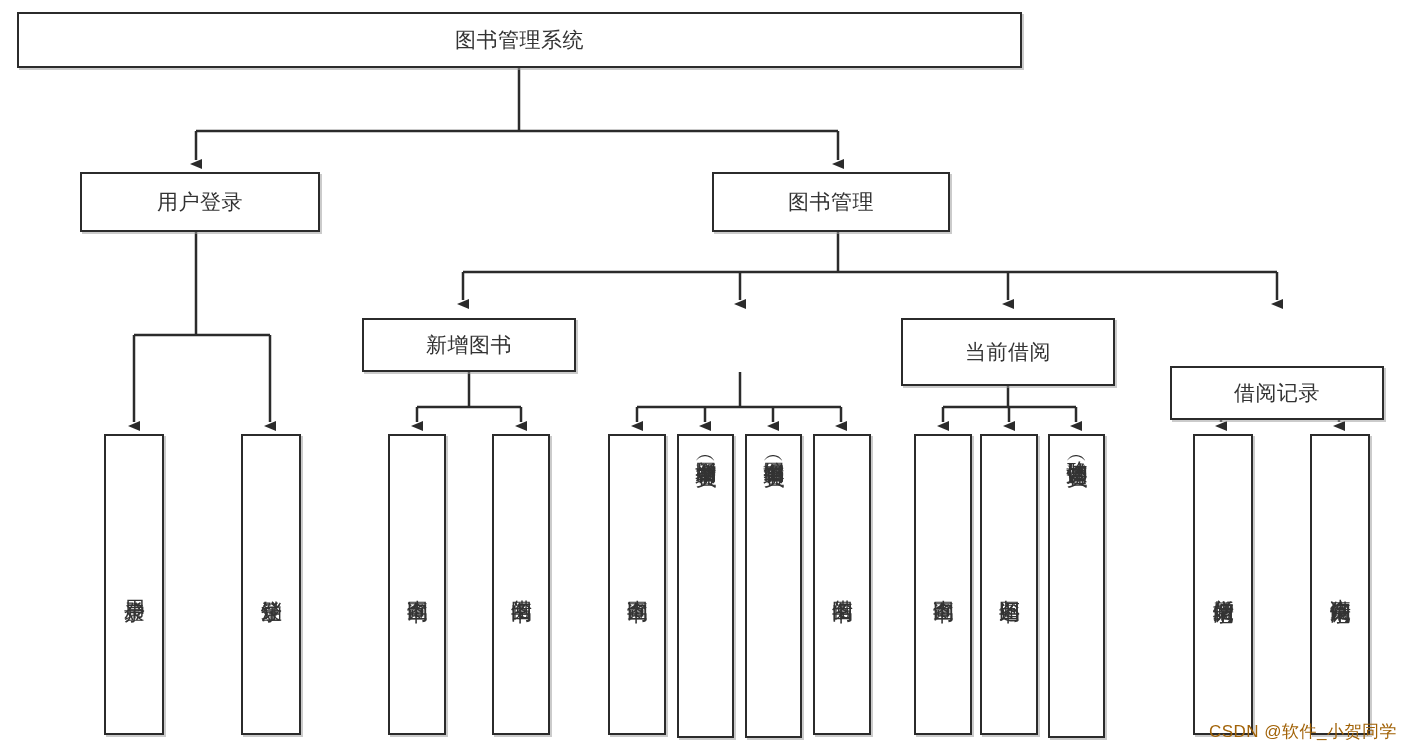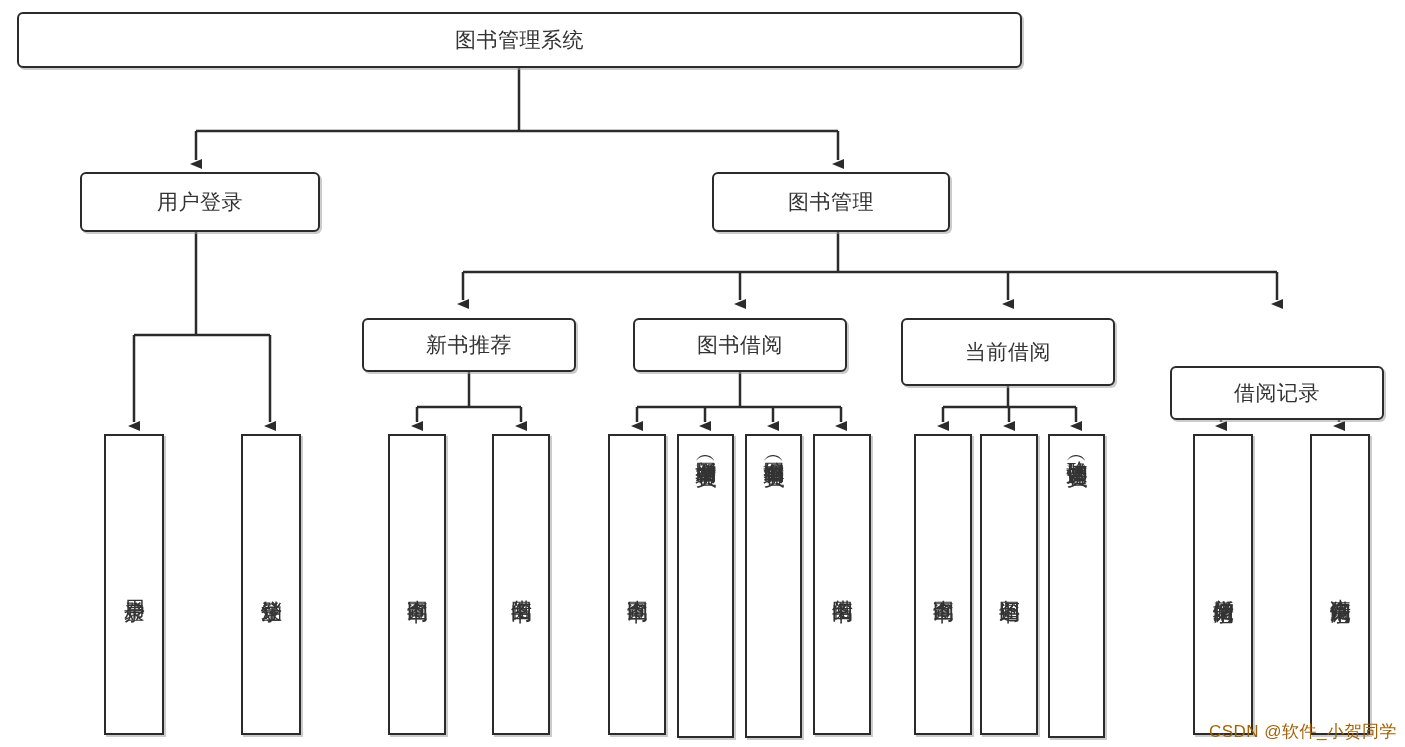--- a/index.html
+++ b/index.html
@@ -33,21 +33,20 @@
     box-shadow: 2px 2px 0 rgba(160,160,160,0.55);
     display: flex;
     align-items: center;
     justify-content: center;
     color: #333333;
   }
   .node.horiz {
     font-size: 21px;
     letter-spacing: 0.5px;
     line-height: 1.2;
-    border-radius: 6px;
   }
   .node.vert {
     align-items: flex-start;
     justify-content: center;
     padding-top: 8px;
   }
   .node.vert .vlabel {
     writing-mode: vertical-rl;
     text-orientation: upright;
     font-size: 21px;
@@ -130,24 +129,21 @@
   </div>
 
   <div class="node horiz" style="left:80px; top:172px; width:240px; height:60px;">
     <span>用户登录</span>
   </div>
   <div class="node horiz" style="left:712px; top:172px; width:238px; height:60px;">
     <span>图书管理</span>
   </div>
 
   <div class="node horiz" style="left:362px; top:318px; width:214px; height:54px;">
-    <span>新书推荐</span>
-  </div>
-  <div class="node horiz" style="left:633px; top:318px; width:214px; height:54px;">
-    <span>图书借阅</span>
+    <span>新增图书</span>
   </div>
   <div class="node horiz" style="left:901px; top:318px; width:214px; height:68px;">
     <span>当前借阅</span>
   </div>
   <div class="node horiz" style="left:1170px; top:318px; width:214px; height:54px;margin-top:48px;">
     <span>借阅记录</span>
   </div>
 
   <div class="node vert center" style="left:104px; top:434px; width:60px; height:301px;">
     <span class="vlabel">用户登录</span>

